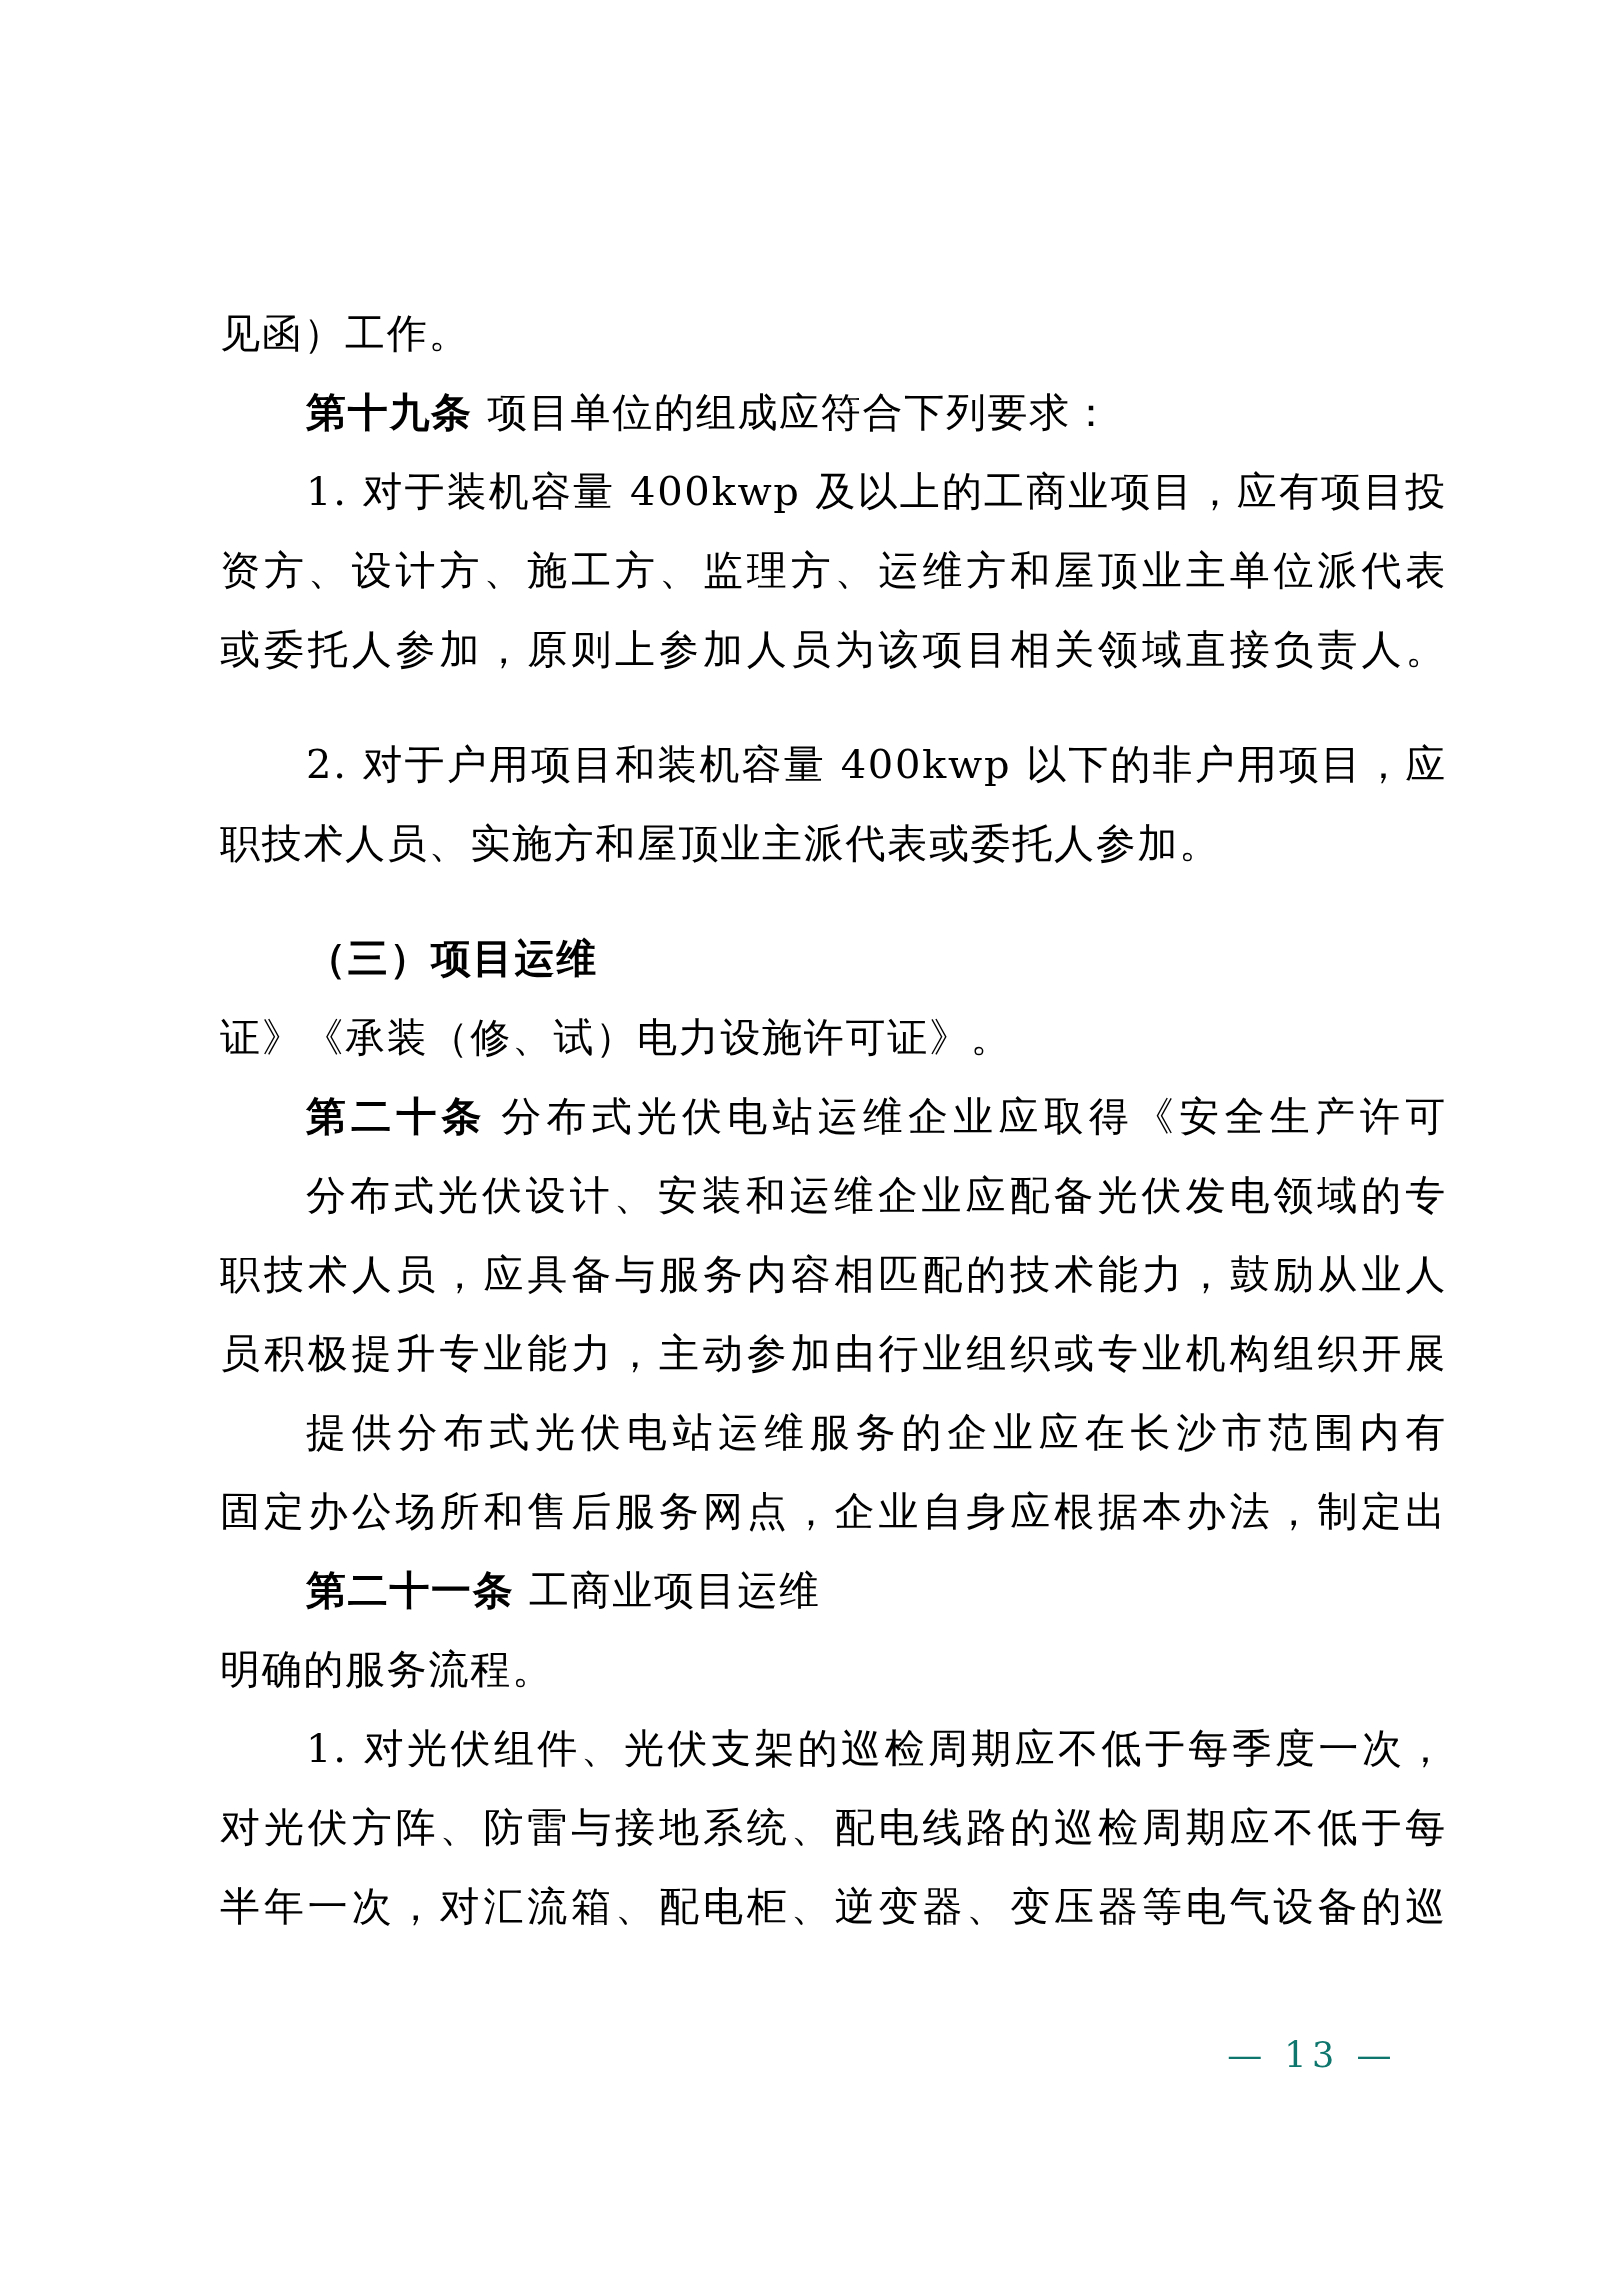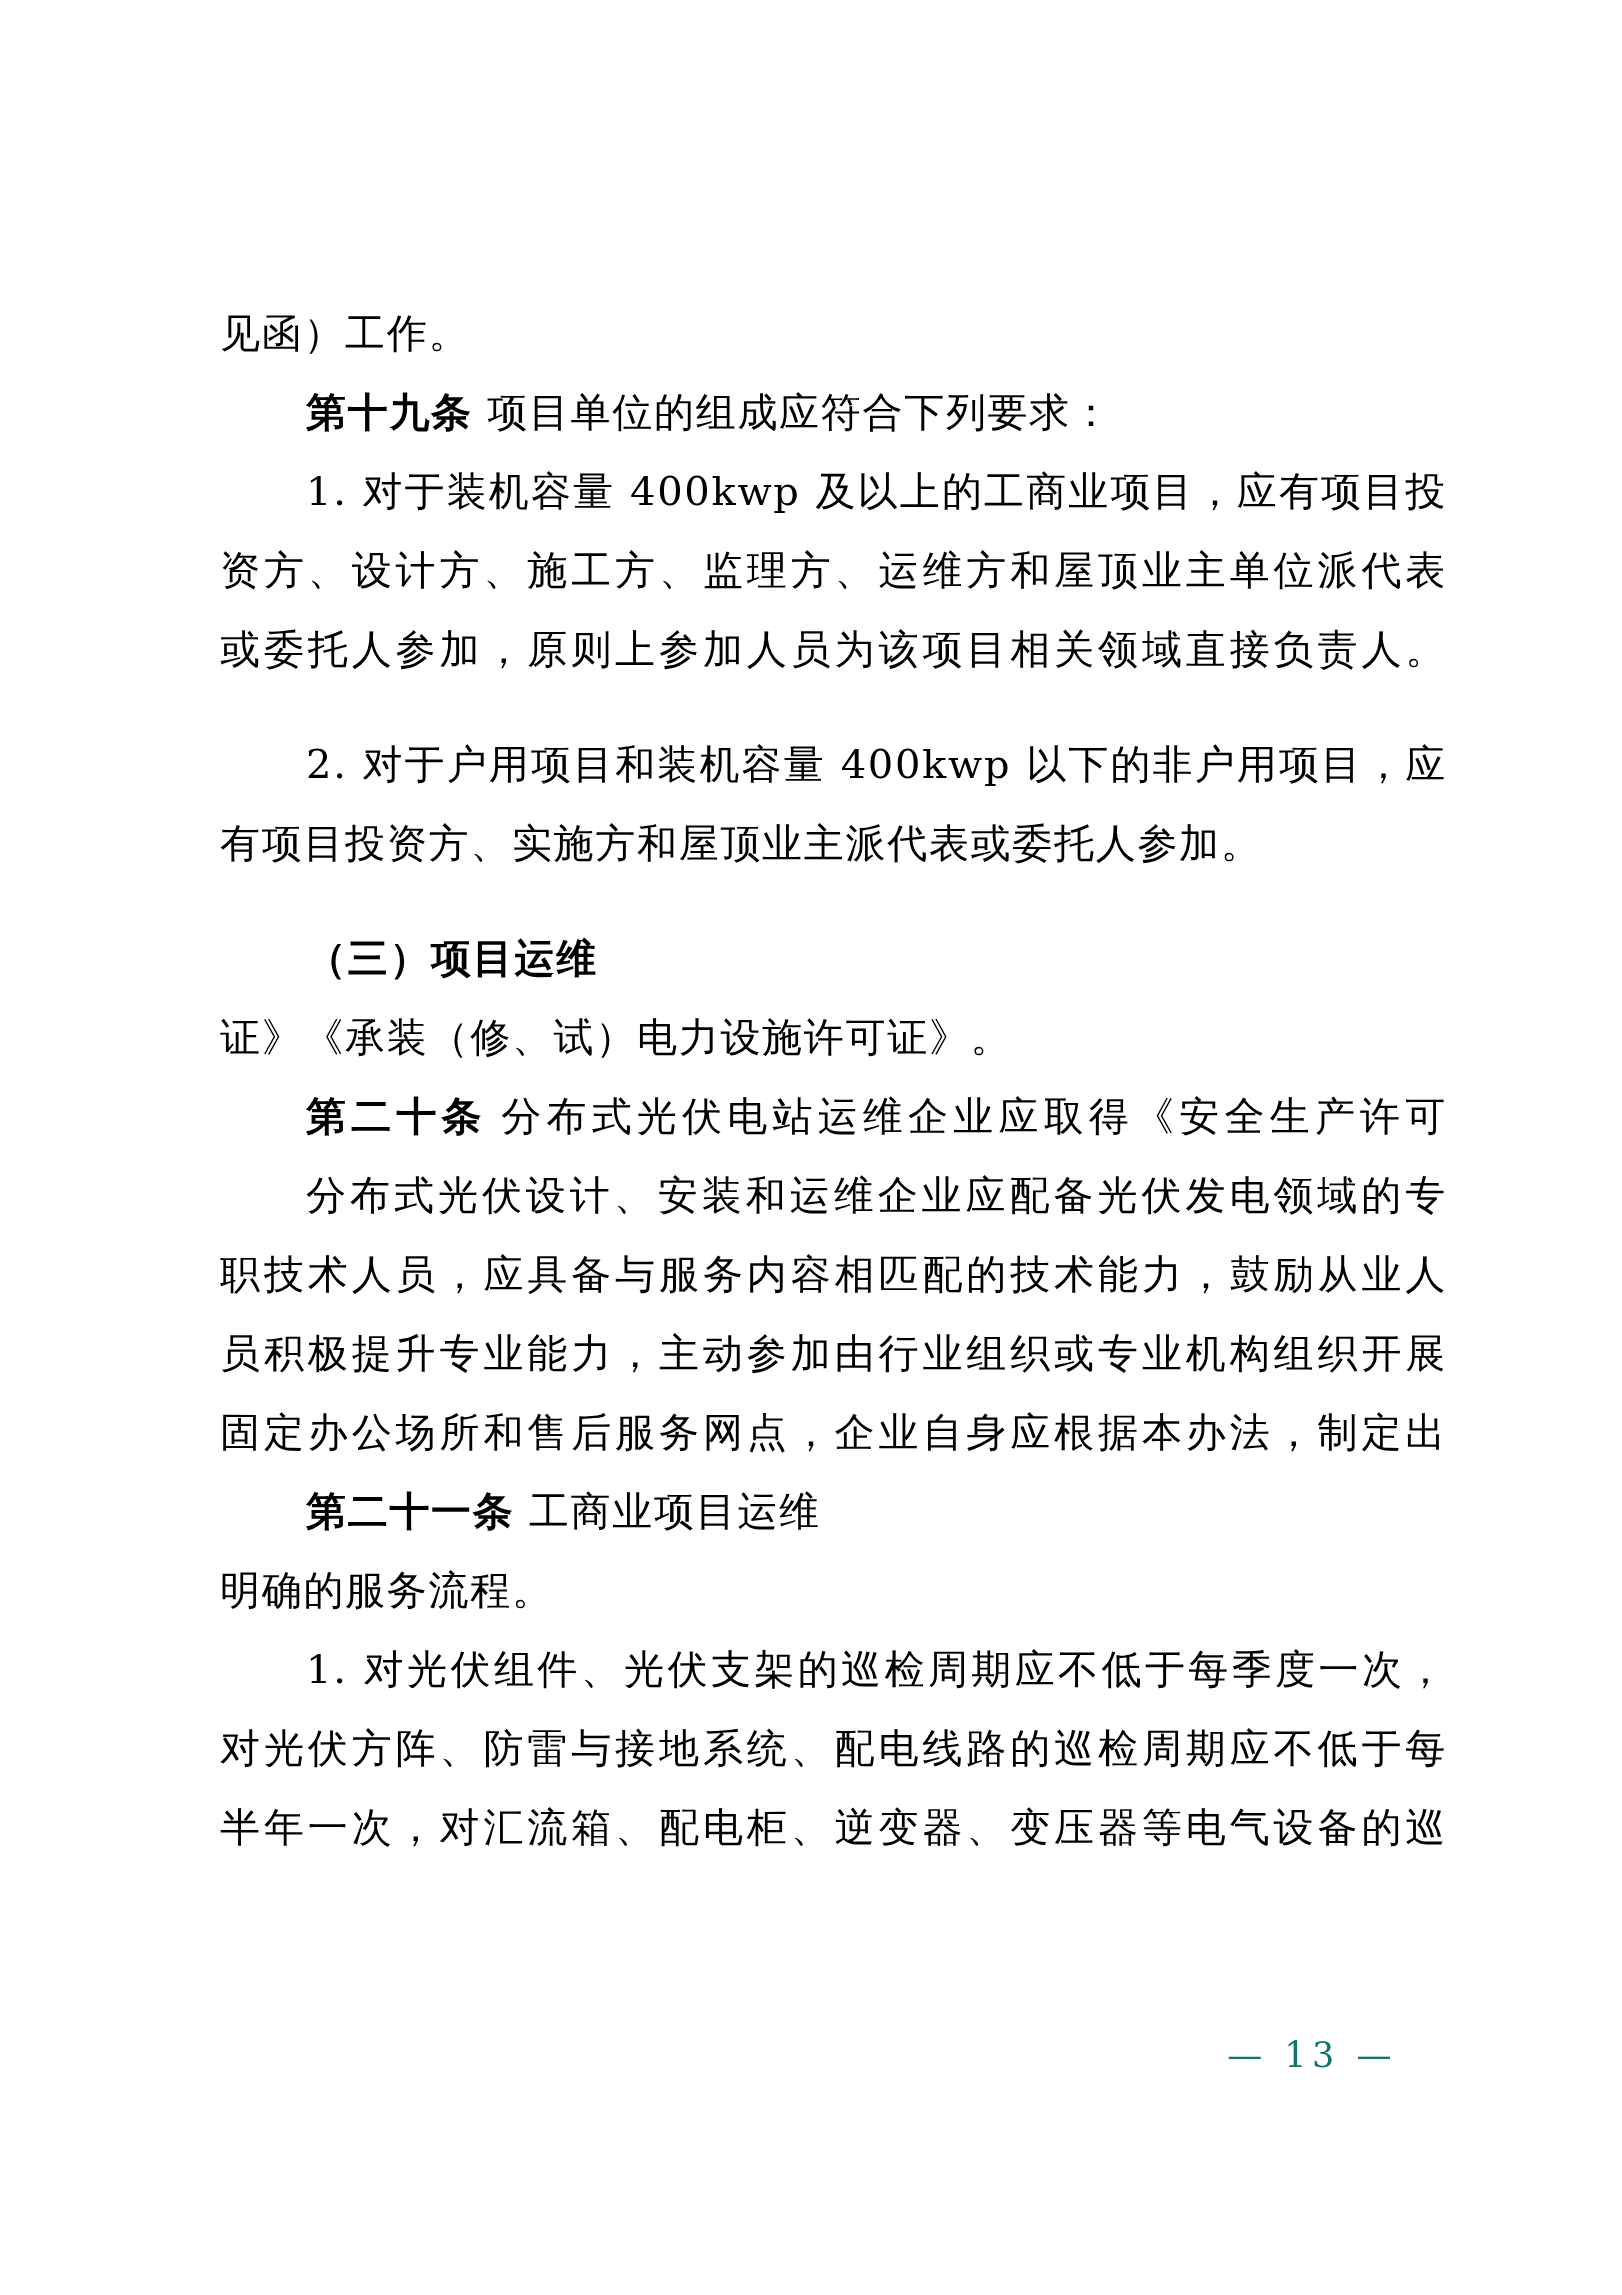--- a/index.html
+++ b/index.html
@@ -52,35 +52,36 @@
     <div class="line i"><span class="b">第十九条</span><span>项目单位的组成应符合下列要求：</span></div>
 
     <div class="line i j"><span>1. 对于装机容量 400kwp 及以上的工商业项目，应有项目投</span></div>
 
     <div class="line j"><span>资方、设计方、施工方、监理方、运维方和屋顶业主单位派代表</span></div>
 
     <div class="line j"><span>或委托人参加，原则上参加人员为该项目相关领域直接负责人。</span></div>
 
     <div class="line i j g"><span>2. 对于户用项目和装机容量 400kwp 以下的非户用项目，应</span></div>
 
-    <div class="line"><span>有项目投资方、实施方和屋顶业主派代表或委托人参加。</span></div>
+    <div class="line"><span>职技术人员、实施方和屋顶业主派代表或委托人参加。</span></div>
 
     <div class="line i g"><span class="b">（三）项目运维</span></div>
 
     <div class="line"><span>证》《承装（修、试）电力设施许可证》。</span></div>
 
     <div class="line i j"><span class="b">第二十条</span><span>分布式光伏电站运维企业应取得《安全生产许可</span></div>
 
     <div class="line i j"><span>分布式光伏设计、安装和运维企业应配备光伏发电领域的专</span></div>
 
     <div class="line j"><span>职技术人员，应具备与服务内容相匹配的技术能力，鼓励从业人</span></div>
 
     <div class="line j"><span>员积极提升专业能力，主动参加由行业组织或专业机构组织开展</span></div>
 
 
+    <div class="line i j"><span>提供分布式光伏电站运维服务的企业应在长沙市范围内有</span></div>
 
     <div class="line j"><span>固定办公场所和售后服务网点，企业自身应根据本办法，制定出</span></div>
 
     <div class="line i"><span class="b">第二十一条</span><span>工商业项目运维</span></div>
 
     <div class="line"><span>明确的服务流程。</span></div>
 
     <div class="line i j"><span>1. 对光伏组件、光伏支架的巡检周期应不低于每季度一次，</span></div>
 
     <div class="line j"><span>对光伏方阵、防雷与接地系统、配电线路的巡检周期应不低于每</span></div>

